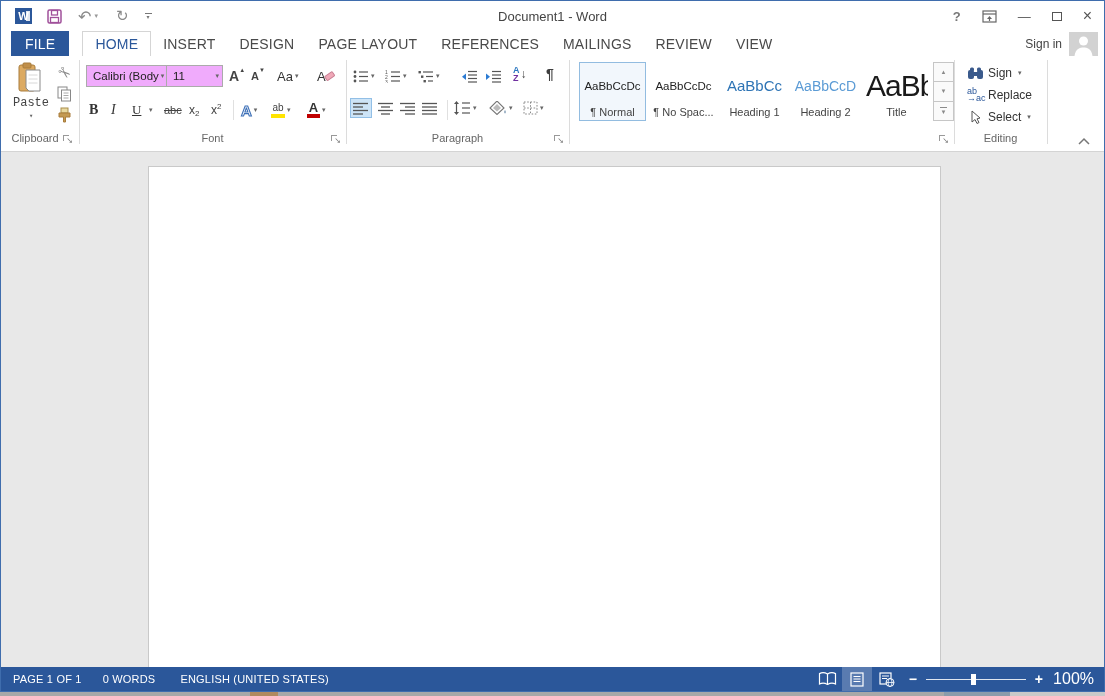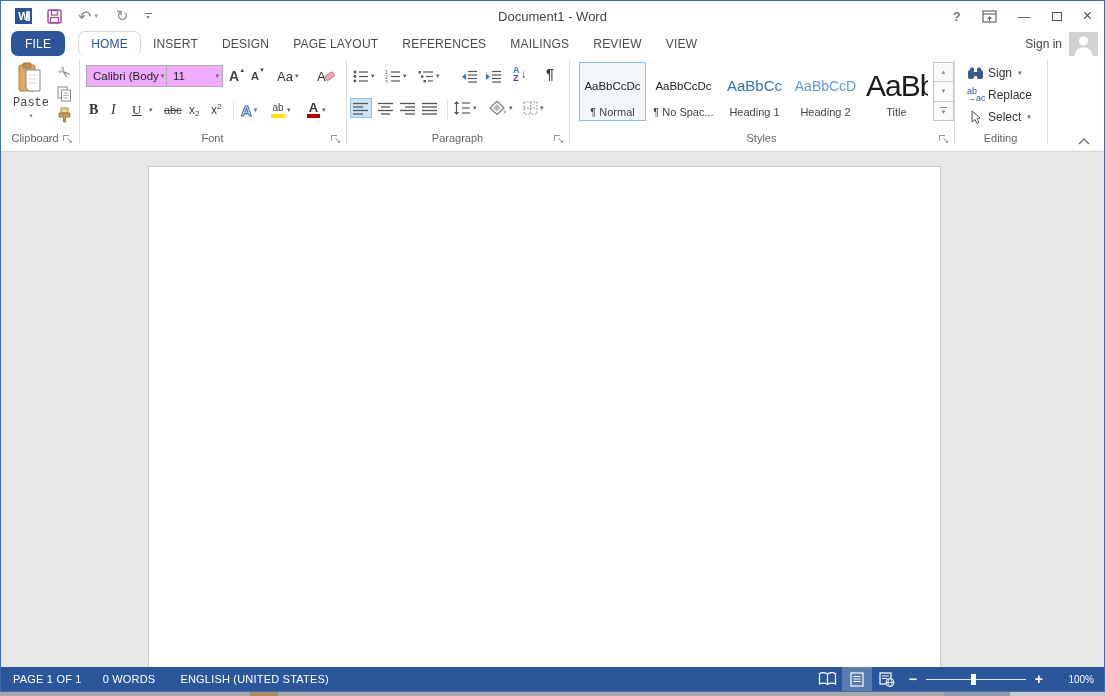--- a/index.html
+++ b/index.html
@@ -26,21 +26,21 @@
 .qat-more { margin-left:16px; display:flex; flex-direction:column; align-items:center; color:#777; }
 .qat-more .bar { width:7px; height:1px; background:#777; margin-bottom:1px; }
 .qat-more .car { font-size:6px; line-height:5px; }
 .tb-help { font-size:13px; font-weight:bold; color:#777; }
 .tb-min { font-size:13px; color:#555; }
 .tb-max { width:10px; height:9px; border:1px solid #555; }
 .tb-close { font-size:16px; color:#555; }
 
 
 .tabrow { height:25px; position:relative; background:#fff; flex:none; display:flex; align-items:stretch; padding-left:10px; }
-.tab { padding:0 12px; display:flex; align-items:center; font-size:12px; letter-spacing:.2px; color:#4a4a4a;border-radius:7px; }
+.tab { padding:0 12px; display:flex; align-items:center; font-size:14px; letter-spacing:.2px; color:#4a4a4a; }
 .tab-file { background:#2b579a; color:#fff; padding:0 14px; }
 .tab-active { background:#fff; color:#2b579a; border:1px solid #d5d5d5; border-bottom:none; }
 .signin { position:absolute; right:42px; top:0; height:25px; display:flex; align-items:center; font-size:12px; color:#444; }
 .avatar { position:absolute; right:6px; top:1px; width:29px; height:24px; background:#d2d2d2; }
 
 
 .ribbon { height:96px; position:relative; background:#fff; border-bottom:1px solid #d4d4d4; flex:none; font-size:12px; color:#444; }
 .gsep { position:absolute; top:4px; height:84px; width:1px; background:#dcdcdc; }
 .glabel { position:absolute; top:76px; height:16px; font-size:11px; color:#666; text-align:center; }
 .glauncher { position:absolute; top:79px; width:10px; height:10px; }
@@ -113,21 +113,21 @@
 .statusbar { height:24px; background:#2b579a; color:#fff; flex:none; display:flex; align-items:center; font-size:11px; letter-spacing:.2px; position:relative; }
 .sb-page { margin-left:12px; }
 .sb-words { margin-left:21px; }
 .sb-lang { margin-left:25px; }
 .sb-right { position:absolute; right:10px; top:0; height:24px; display:flex; align-items:center; }
 .viewbtn { width:30px; height:24px; display:flex; align-items:center; justify-content:center; }
 .viewbtn.active { background:rgba(255,255,255,.22); }
 .zoom-minus,.zoom-plus { width:22px; text-align:center; font-size:14px; font-weight:bold; }
 .zoom-track { width:100px; height:1px; background:rgba(255,255,255,.85); position:relative; margin:0 2px; }
 .zoom-handle { position:absolute; left:45px; top:-5px; width:5px; height:11px; background:#fff; }
-.zoom-pct { width:44px; text-align:right; font-size:10px; letter-spacing:0; }
+.zoom-pct { width:44px; text-align:right; font-size:16px; letter-spacing:0; }
 </style>
 </head>
 <body>
 
 <div class="window">
 
   <div class="titlebar">
     <div class="tb-left">
       <div class="word-logo">W</div>
       <svg class="qat-save" width="15" height="15" viewBox="0 0 15 15">
@@ -425,21 +425,20 @@
     </div>
     <div class="stylecard" style="left:862px">
       <span class="st-sample st-title">AaBbCcD</span>
       <span class="st-name">Title</span>
     </div>
     <div class="st-scroll">
       <div class="st-sbtn">▲</div>
       <div class="st-sbtn">▼</div>
       <div class="st-sbtn"><span class="morebar"></span>▼</div>
     </div>
-    <div class="glabel" style="left:568px; width:385px">Styles</div>
     <div class="glauncher" style="left:938px">
         <span>↘</span>
       </div>
 
     <div class="ed-row" style="top:8px">
       <svg width="17" height="13" viewBox="0 0 17 13">
           <rect x="1" y="3" width="6" height="9" rx="2" fill="#3a5a8c"></rect>
           <rect x="10" y="3" width="6" height="9" rx="2" fill="#3a5a8c"></rect>
           <rect x="6" y="5" width="5" height="4" fill="#3a5a8c"></rect>
           <rect x="3" y="0.5" width="4" height="4" rx="1.5" fill="#3a5a8c"></rect>

